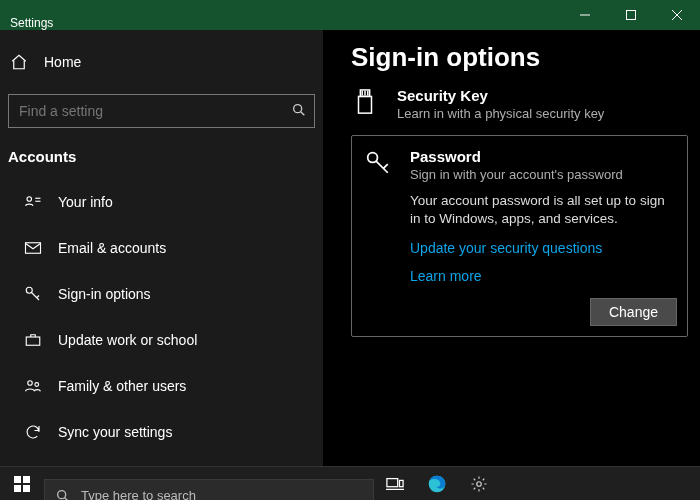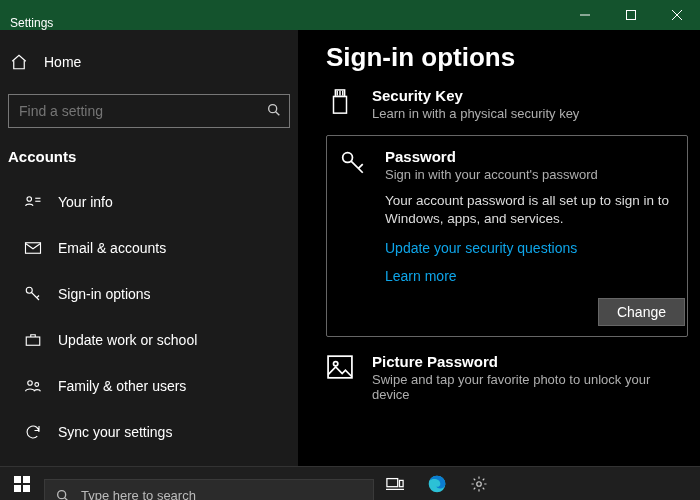--- a/index.html
+++ b/index.html
@@ -3,37 +3,37 @@
 <meta charset="utf-8">
 <style>
   * { margin:0; padding:0; box-sizing:border-box; font-family:"Segoe UI", Arial, sans-serif; }
   body { background:#000; color:#fff; width:700px; height:500px; overflow:hidden; }
   .window { width:700px; height:500px; display:flex; flex-direction:column; background:#000; }
   .titlebar { height:30px; background:#14532d; display:flex; align-items:flex-end; justify-content:space-between; }
   .titlebar .title { font-size:12px; padding-left:10px; color:#fff; }
   .titlebar .controls { display:flex; }
   .titlebar .tbtn { width:46px; height:30px; display:flex; align-items:center; justify-content:center; color:#fff; }
   .body { flex:1; display:flex; overflow:hidden; }
-  .sidebar { width:298px; background:#1b1b1b; padding:10px 0 0 0; display:flex; flex-direction:column; }
+  .sidebar { width:323px; background:#1b1b1b; padding:10px 0 0 0; display:flex; flex-direction:column; }
   .home-row { display:flex; align-items:center; height:44px; padding-left:10px; gap:16px; }
   .home-row .label { font-size:14px; }
   .searchwrap { margin:10px 8px 14px 8px; position:relative; }
   .search { width:100%; height:34px; background:transparent; border:1px solid #777; color:#ccc; padding:0 32px 0 10px; font-size:14px; outline:none; }
   .searchwrap .sicon { position:absolute; right:8px; top:8px; color:#ccc; }
   .cat { font-weight:600; font-size:15px; padding:6px 8px 10px 8px; }
   .navlist { display:flex; flex-direction:column; margin-top:4px; }
   .navitem { display:flex; align-items:center; height:46px; padding-left:24px; gap:16px; font-size:14px; color:#fff; }
   .main { flex:1; background:#000; padding:12px 12px 0 28px; overflow:hidden; }
   .page-title { font-size:26px; font-weight:600; margin-bottom:6px; }
   .option { display:flex; flex-direction:column; padding:8px 0; }
   .opthdr { display:flex; gap:18px; align-items:flex-start; }
   .opticon { width:28px; display:flex; justify-content:center; color:#fff; margin-top:2px; }
   .opttxt .t { font-size:15px; font-weight:600; }
   .opttxt .d { font-size:13px; color:#aeaeae; margin-top:2px; }
-  .card { border:1px solid #666; border-radius:2px; padding:12px 2px 10px 12px; margin-top:6px; }
+  .card { border:1px solid #666; border-radius:2px; padding:12px 10px 10px 12px; margin-top:6px; }
   .card .status { font-size:13.5px; color:#ddd; margin:10px 0 0 46px; line-height:1.35; }
   .card .link { color:#0ea5e9; font-size:14px; margin:12px 0 0 46px; display:block; }
   .card .btnrow { display:flex; justify-content:flex-end; margin-top:14px; }
   .btn { background:#4a4a4a; border:1px solid #666; color:#fff; font-size:14px; padding:5px 18px; }
   .pic .opttxt .d { max-width:300px; }
   .taskbar { height:34px; background:#1f1f1f; display:flex; align-items:center; border-top:1px solid #333; }
   .start { width:44px; height:34px; display:flex; align-items:center; justify-content:center; }
   .tbsearch { flex:0 0 330px; height:34px; background:#2b2b2b; display:flex; align-items:center; padding:0 10px; gap:10px; color:#bbb; font-size:13px; border:1px solid #3a3a3a;margin-top:24px; }
   .tbicons { display:flex; }
   .tbicon { width:42px; height:34px; display:flex; align-items:center; justify-content:center; }
@@ -181,35 +181,20 @@
           </div>
         </div>
         <div class="status">Your account password is all set up to sign in to Windows, apps, and services.</div>
         <a class="link">Update your security questions</a>
         <a class="link">Learn more</a>
         <div class="btnrow">
             <button class="btn">Change</button>
           </div>
       </div>
 
-      <div class="option pic" style="margin-top:8px;">
-        <div class="opthdr">
-          <div class="opticon">
-              <svg width="26" height="24" viewBox="0 0 24 22" fill="none" stroke="#fff" stroke-width="1.6">
-                <rect x="1" y="1" width="22" height="20"></rect>
-                <circle cx="8" cy="8" r="2"></circle>
-                <path d="M1 18l7-7 6 6 3-3 6 6"></path>
-              </svg>
-            </div>
-          <div class="opttxt">
-            <div class="t">Picture Password</div>
-            <div class="d">Swipe and tap your favorite photo to unlock your device</div>
-          </div>
-        </div>
-      </div>
     </div>
   </div>
 
   <div class="taskbar">
     <div class="start">
         <svg width="16" height="16" viewBox="0 0 16 16" fill="#fff">
           <rect x="0" y="0" width="7" height="7"></rect>
           <rect x="9" y="0" width="7" height="7"></rect>
           <rect x="0" y="9" width="7" height="7"></rect>
           <rect x="9" y="9" width="7" height="7"></rect>

